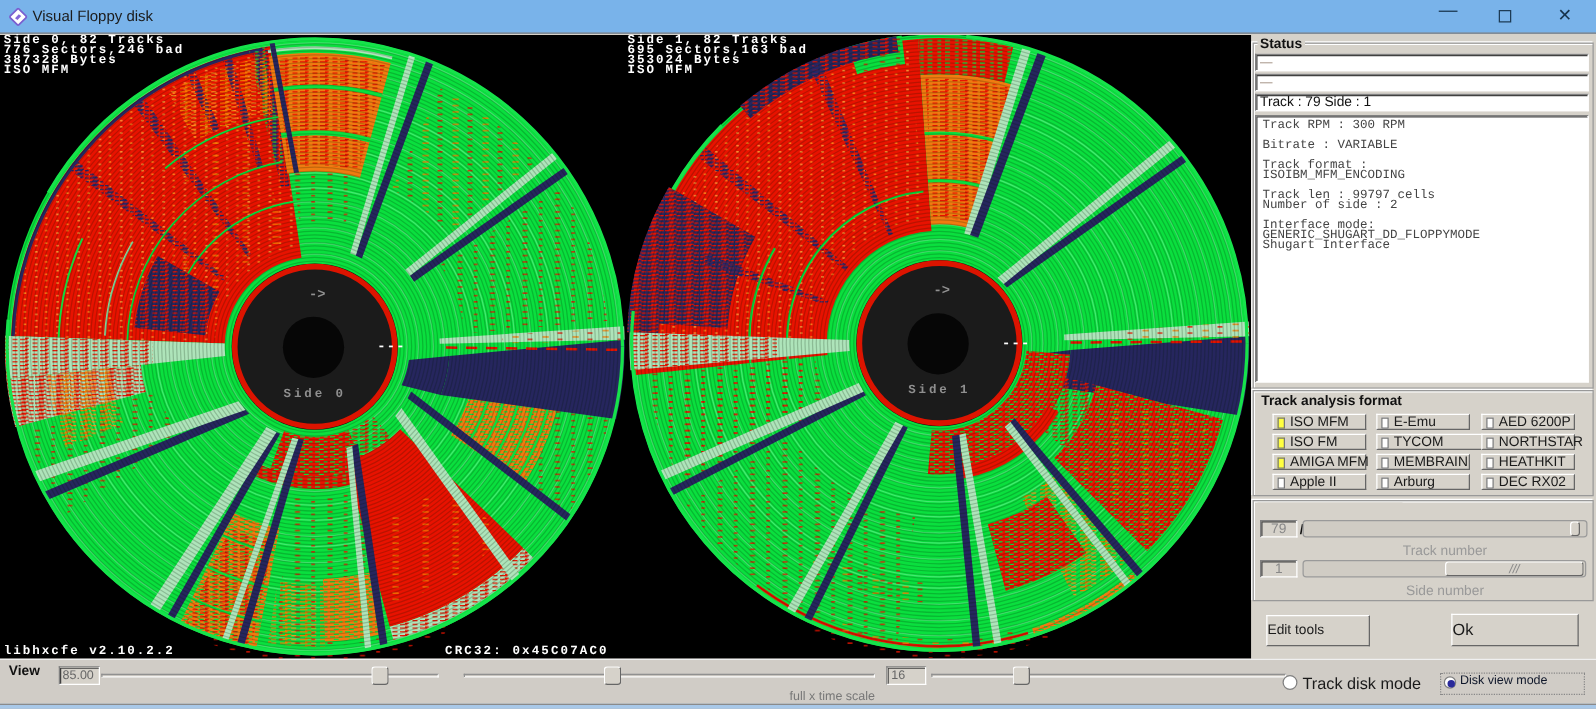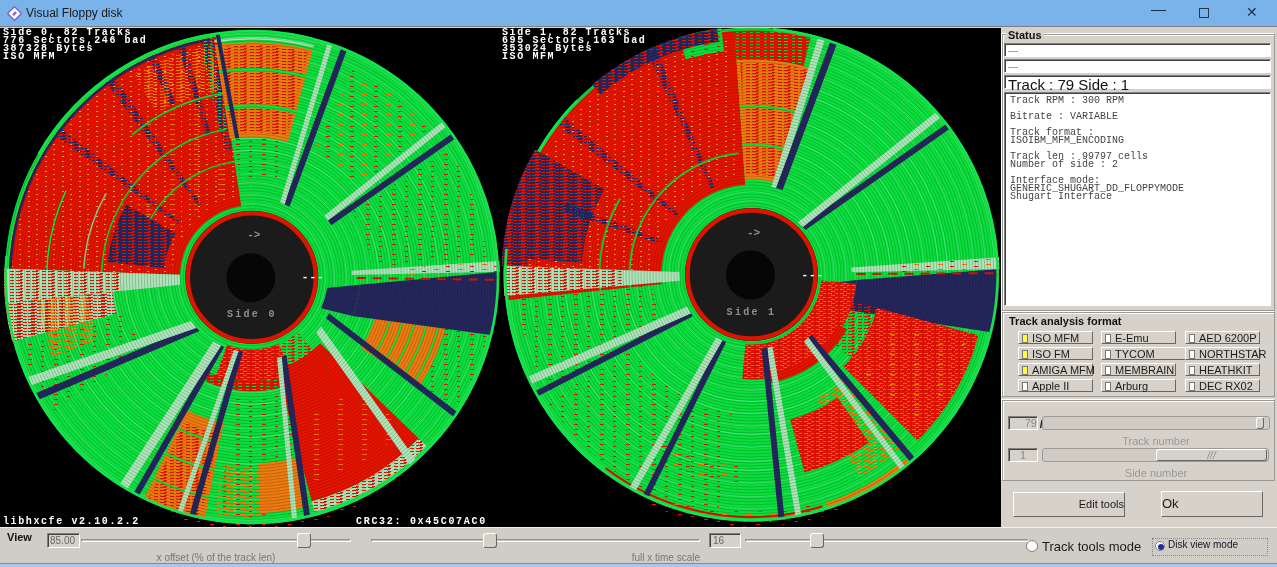--- a/index.html
+++ b/index.html
@@ -376,21 +376,21 @@
       <circle cx="750.5" cy="247" r="24.5" fill="#060606"></circle>
       <text x="753.5" y="207.5" font-family="Liberation Mono,monospace" font-size="11" font-weight="bold" fill="#909090" text-anchor="middle">-&gt;</text>
       <text x="751.5" y="286.5" font-family="Liberation Mono,monospace" font-size="10" font-weight="bold" fill="#8f8f8f" text-anchor="middle" letter-spacing="2.3">Side 1</text>
       <text x="801.5" y="249.5" font-family="Liberation Mono,monospace" font-size="11" font-weight="bold" fill="#fff" letter-spacing="1">---</text>
     </svg><div class="abs mono" style="left:3px;top:1px;font-size:10px;line-height:8px;letter-spacing:1.6px">Side 0, 82 Tracks<br>776 Sectors,246 bad<br>387328 Bytes<br>ISO MFM</div><div class="abs mono" style="left:502px;top:1px;font-size:10px;line-height:8px;letter-spacing:1.6px">Side 1, 82 Tracks<br>695 Sectors,163 bad<br>353024 Bytes<br>ISO MFM</div><div class="abs mono" style="left:3px;top:488px;font-size:10px;letter-spacing:1.6px">libhxcfe v2.10.2.2</div><div class="abs mono" style="left:356px;top:488px;font-size:10px;letter-spacing:1.7px">CRC32: 0x45C07AC0</div></div>
 <div class="abs" style="left:1001px;top:28px;width:276px;height:500px;background:#d6d2ca">
     <div class="abs grp" style="left:1px;top:6px;width:273px;height:277px"></div>
     <div class="abs glbl" style="left:5px;top:1px;background:#d6d2ca;padding:0 2px">Status</div>
     <div class="abs sunk" style="left:3px;top:15px;width:267px;height:14px;font-size:10px;color:#9a8878;padding:1px 3px">—</div>
     <div class="abs sunk" style="left:3px;top:31px;width:267px;height:14px;font-size:10px;color:#9a8878;padding:1px 3px">—</div>
-    <div class="abs sunk" style="left:3px;top:47px;width:267px;height:14px;font-size:15px;color:#111;padding:0 3px">Track : 79 Side : 1</div>
+    <div class="abs sunk" style="left:3px;top:47px;width:267px;height:14px;font-size:11px;color:#111;padding:0 3px">Track : 79 Side : 1</div>
     <div class="abs sunk" style="left:3px;top:64px;width:267px;height:214px;font-family:'Liberation Mono',monospace;font-size:10px;line-height:8px;color:#444;padding:4px 5px">Track RPM : 300 RPM<br><br>Bitrate : VARIABLE<br><br>Track format :<br>ISOIBM_MFM_ENCODING<br><br>Track len : 99797 cells<br>Number of side : 2<br><br>Interface mode:<br>GENERIC_SHUGART_DD_FLOPPYMODE<br>Shugart Interface</div>
     <div class="abs grp" style="left:1px;top:284px;width:273px;height:85px"></div>
     <div class="abs glbl" style="left:6px;top:287px;background:#d6d2ca;padding:0 2px">Track analysis format</div>
     <div class="abs raise" style="left:17px;top:303px;width:75px;height:13px;font-size:11px;color:#1a1a1a;white-space:nowrap;overflow:visible">
       <span class="abs" style="left:3px;top:1.5px;width:6px;height:9px;background:#ffff40;border:1px solid #777"></span>
       <span class="abs" style="left:13px;top:0px">ISO MFM</span>
     </div>
     <div class="abs raise" style="left:100px;top:303px;width:75px;height:13px;font-size:11px;color:#1a1a1a;white-space:nowrap;overflow:visible">
       <span class="abs" style="left:3px;top:1.5px;width:6px;height:9px;background:#fff;border:1px solid #777"></span>
       <span class="abs" style="left:13px;top:0px">E-Emu</span>
@@ -430,42 +430,41 @@
     <div class="abs raise" style="left:100px;top:351px;width:75px;height:13px;font-size:11px;color:#1a1a1a;white-space:nowrap;overflow:visible">
       <span class="abs" style="left:3px;top:1.5px;width:6px;height:9px;background:#fff;border:1px solid #777"></span>
       <span class="abs" style="left:13px;top:0px">Arburg</span>
     </div>
     <div class="abs raise" style="left:184px;top:351px;width:75px;height:13px;font-size:11px;color:#1a1a1a;white-space:nowrap;overflow:visible">
       <span class="abs" style="left:3px;top:1.5px;width:6px;height:9px;background:#fff;border:1px solid #777"></span>
       <span class="abs" style="left:13px;top:0px">DEC RX02</span>
     </div>
     <div class="abs grp" style="left:1px;top:372px;width:273px;height:81px"></div>
     <div class="abs glbl" style="left:5px;top:374px;background:#d6d2ca;padding:16px 2px">Track / Side selection</div>
-    <div class="abs sunk" style="left:7px;top:388px;width:30px;height:14px;background:#d6d2ca;font-size:11px;color:#888;text-align:right">79</div>
+    <div class="abs sunk" style="left:7px;top:388px;width:30px;height:14px;background:#d6d2ca;font-size:11px;color:#888;text-align:center">79</div>
     <div class="abs" style="left:41px;top:388px;width:228px;height:14px;border:1px solid #9a9a9a;border-radius:3px;background:#d0ccc4"></div>
     <div class="abs raise" style="left:255px;top:389px;width:8px;height:12px;border-radius:3px;background:#d6d2ca"></div>
     <div class="abs" style="left:41px;top:407px;width:228px;text-align:center;font-size:11px;color:#999">Track number</div>
     <div class="abs sunk" style="left:7px;top:420px;width:30px;height:14px;background:#d6d2ca;font-size:11px;color:#888;text-align:center">1</div>
     <div class="abs" style="left:41px;top:420px;width:227px;height:14px;border:1px solid #9a9a9a;border-radius:3px;background:#d0ccc4"></div>
     <div class="abs raise" style="left:155px;top:421px;width:111px;height:12px;border-radius:3px;background:#d6d2ca;text-align:center;font-size:10px;color:#888;font-style:italic">///</div>
     <div class="abs" style="left:41px;top:439px;width:228px;text-align:center;font-size:11px;color:#999">Side number</div>
-    <div class="abs raise" style="left:12px;top:464px;width:112px;height:25px;font-size:11px;color:#1a1a1a;text-align:right;line-height:23px">Edit tools</div>
+    <div class="abs raise" style="left:12px;top:464px;width:83px;height:25px;font-size:11px;color:#1a1a1a;text-align:left;line-height:23px">Edit tools</div>
     <div class="abs raise" style="left:160px;top:463px;width:102px;height:26px;font-size:13px;color:#1a1a1a;line-height:24px">Ok</div>
   </div>
 <div class="abs" style="left:0;top:527px;width:1277px;height:40px;background:#d0ccc6;border-top:1px solid #f0f0f0">
     <div class="abs" style="left:7px;top:3px;font-size:11px;font-weight:bold;color:#111">View</div>
     <div class="abs sunk" style="left:47px;top:5px;width:33px;height:15px;background:#d6d2ca;font-size:10px;color:#666;padding:1px 2px">85.00</div>
     <div class="abs" style="left:81px;top:11px;width:270px;height:3px;border:1px solid #909090;border-bottom-color:#fff;border-right-color:#fff;background:#c8c4be"></div>
     <div class="abs raise" style="left:297px;top:5px;width:14px;height:15px;border-radius:3px"></div>
-    <div class="abs" style="left:81px;top:24px;width:270px;text-align:center;font-size:10px;color:#777">x offset (% of the track len)</div>
     <div class="abs" style="left:371px;top:11px;width:329px;height:3px;border:1px solid #909090;border-bottom-color:#fff;border-right-color:#fff;background:#c8c4be"></div>
     <div class="abs raise" style="left:483px;top:5px;width:14px;height:15px;border-radius:3px"></div>
     <div class="abs" style="left:371px;top:24px;width:329px;text-align:right;font-size:10px;color:#777">full x time scale</div>
     <div class="abs sunk" style="left:709px;top:5px;width:32px;height:15px;background:#d6d2ca;font-size:10px;color:#666;padding:1px 3px">16</div>
     <div class="abs" style="left:745px;top:11px;width:284px;height:3px;border:1px solid #909090;border-bottom-color:#fff;border-right-color:#fff;background:#c8c4be"></div>
     <div class="abs raise" style="left:810px;top:5px;width:14px;height:15px;border-radius:3px"></div>
     <div class="abs" style="left:1026px;top:12px;width:12px;height:12px;border-radius:50%;background:#fff;border:1px solid #808080"></div>
-    <div class="abs" style="left:1042px;top:11px;font-size:13px;color:#1a1a1a">Track tools mode</div>
+    <div class="abs" style="left:1042px;top:11px;font-size:13px;color:#1a1a1a">Track disk mode</div>
     <div class="abs" style="left:1152px;top:10px;width:116px;height:18px;border:1px dotted #888"></div>
     <div class="abs" style="left:1155px;top:13px;width:10px;height:10px;border-radius:50%;background:#fff;border:1px solid #808080"></div>
     <div class="abs" style="left:1158px;top:16px;width:6px;height:6px;border-radius:50%;background:#2a2a9a"></div>
     <div class="abs" style="left:1168px;top:11px;font-size:10px;color:#0f172a">Disk view mode</div>
     <div class="abs" style="left:0;top:35px;width:1277px;height:5px;background:#a8c8e8;border-top:1px solid #8a8a8a"></div>
   </div>
 </body></html>

